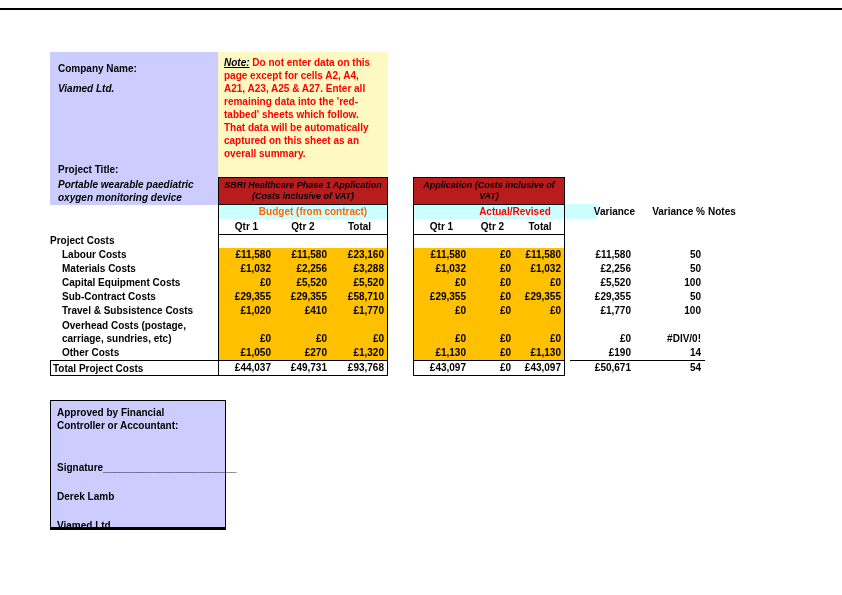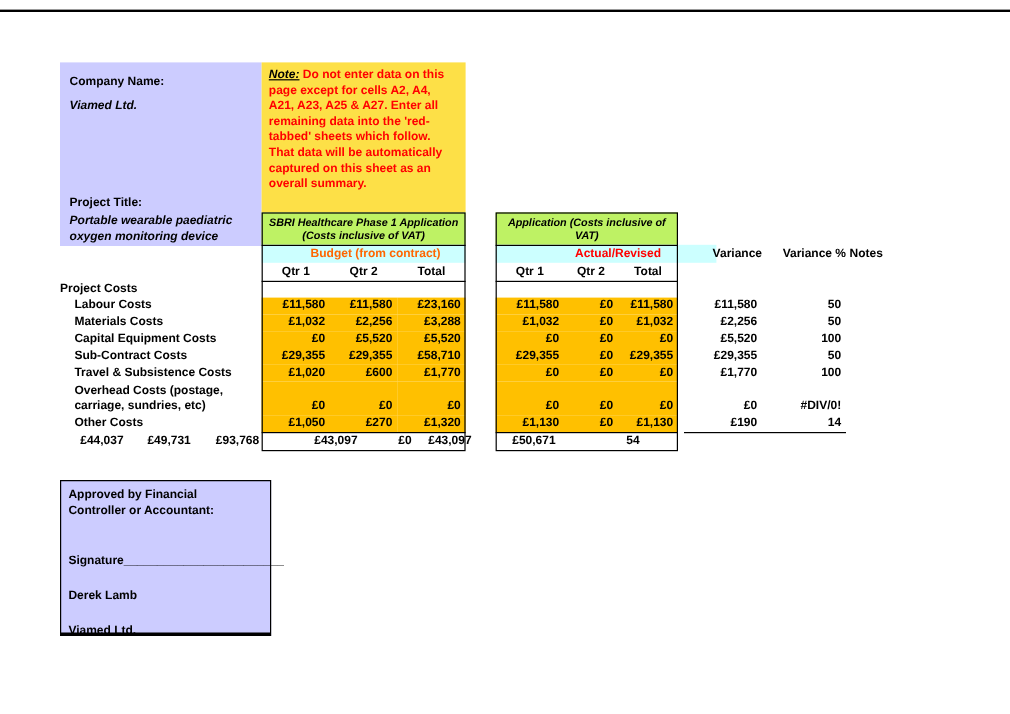--- a/index.html
+++ b/index.html
@@ -10,28 +10,28 @@
 
   
   .company-box{left:50px;top:52px;width:168px;height:153px;background:#CCCCFF;}
   .company-box .t{position:absolute;left:8px;width:156px;line-height:13px;}
   .c-label{top:10px;}
   .c-name{top:30px;font-style:italic;}
   .p-label{top:111px;}
   .p-name{top:126px;font-style:italic;}
 
   
-  .note-box{left:218px;top:52px;width:170px;height:125px;background:#fde047;
+  .note-box{left:218px;top:52px;width:170px;height:125px;background:#fef9c3;
             padding:4px 6px;box-sizing:border-box;line-height:13px;font-size:10px;}
   .note-prefix{color:#000;text-decoration:underline;font-style:italic;}
   .note-body{color:#FF0000;}
 
   
   .tbl-title{height:27px;display:flex;align-items:center;justify-content:center;text-align:center;
-             font-style:italic;font-size:9px;line-height:11px;background:#bef264;box-sizing:border-box;padding:0 2px;overflow:hidden;}
+             font-style:italic;font-size:9px;line-height:11px;background:#b91c1c;box-sizing:border-box;padding:0 2px;overflow:hidden;}
   .bt-title{left:218px;top:177px;width:170px;}
   .at-title{left:413px;top:177px;width:152px;}
   .tbl-sub{height:15px;line-height:15px;text-align:center;background:#CCFFFF;box-sizing:border-box;padding-left:20px;}
   .bt-sub{left:218px;top:204px;width:170px;color:#FF6600;}
   .at-sub{left:413px;top:204px;width:184px;color:#FF0000;}
   .colhead{top:219px;height:15px;line-height:15px;display:flex;}
   .bt-cols{left:218px;width:170px;}
   .at-cols{left:413px;width:152px;}
   .colhead div{text-align:center;}
   .w57{width:57px}.w56{width:56px}.w45{width:45px}.w50{width:50px}
@@ -170,21 +170,21 @@
     <div class="num a3 gold">£29,355</div>
     <div class="gapB"></div>
     <div class="num var">£29,355</div>
     <div class="gapB"></div>
     <div class="num pct">50</div>
   </div>
 
   <div class="row" style="top:304px">
     <div class="cl indent">Travel &amp; Subsistence Costs</div>
     <div class="num b1 gold">£1,020</div>
-    <div class="num b2 gold">£600</div>
+    <div class="num b2 gold">£410</div>
     <div class="num b3 gold">£1,770</div>
     <div class="gapA"></div>
     <div class="num a1 gold">£0</div>
     <div class="num a2 gold">£0</div>
     <div class="num a3 gold">£0</div>
     <div class="gapB"></div>
     <div class="num var">£1,770</div>
     <div class="gapB"></div>
     <div class="num pct">100</div>
   </div>
@@ -213,20 +213,21 @@
     <div class="num a1 gold">£1,130</div>
     <div class="num a2 gold">£0</div>
     <div class="num a3 gold">£1,130</div>
     <div class="gapB"></div>
     <div class="num var">£190</div>
     <div class="gapB"></div>
     <div class="num pct">14</div>
   </div>
 
   <div class="row row-total" style="top:360px">
+    <div class="cl">Total Project Costs</div>
     <div class="num b1">£44,037</div>
     <div class="num b2">£49,731</div>
     <div class="num b3">£93,768</div>
     <div class="gapA"></div>
     <div class="num a1">£43,097</div>
     <div class="num a2">£0</div>
     <div class="num a3">£43,097</div>
     <div class="gapB"></div>
     <div class="num var">£50,671</div>
     <div class="gapB"></div>

